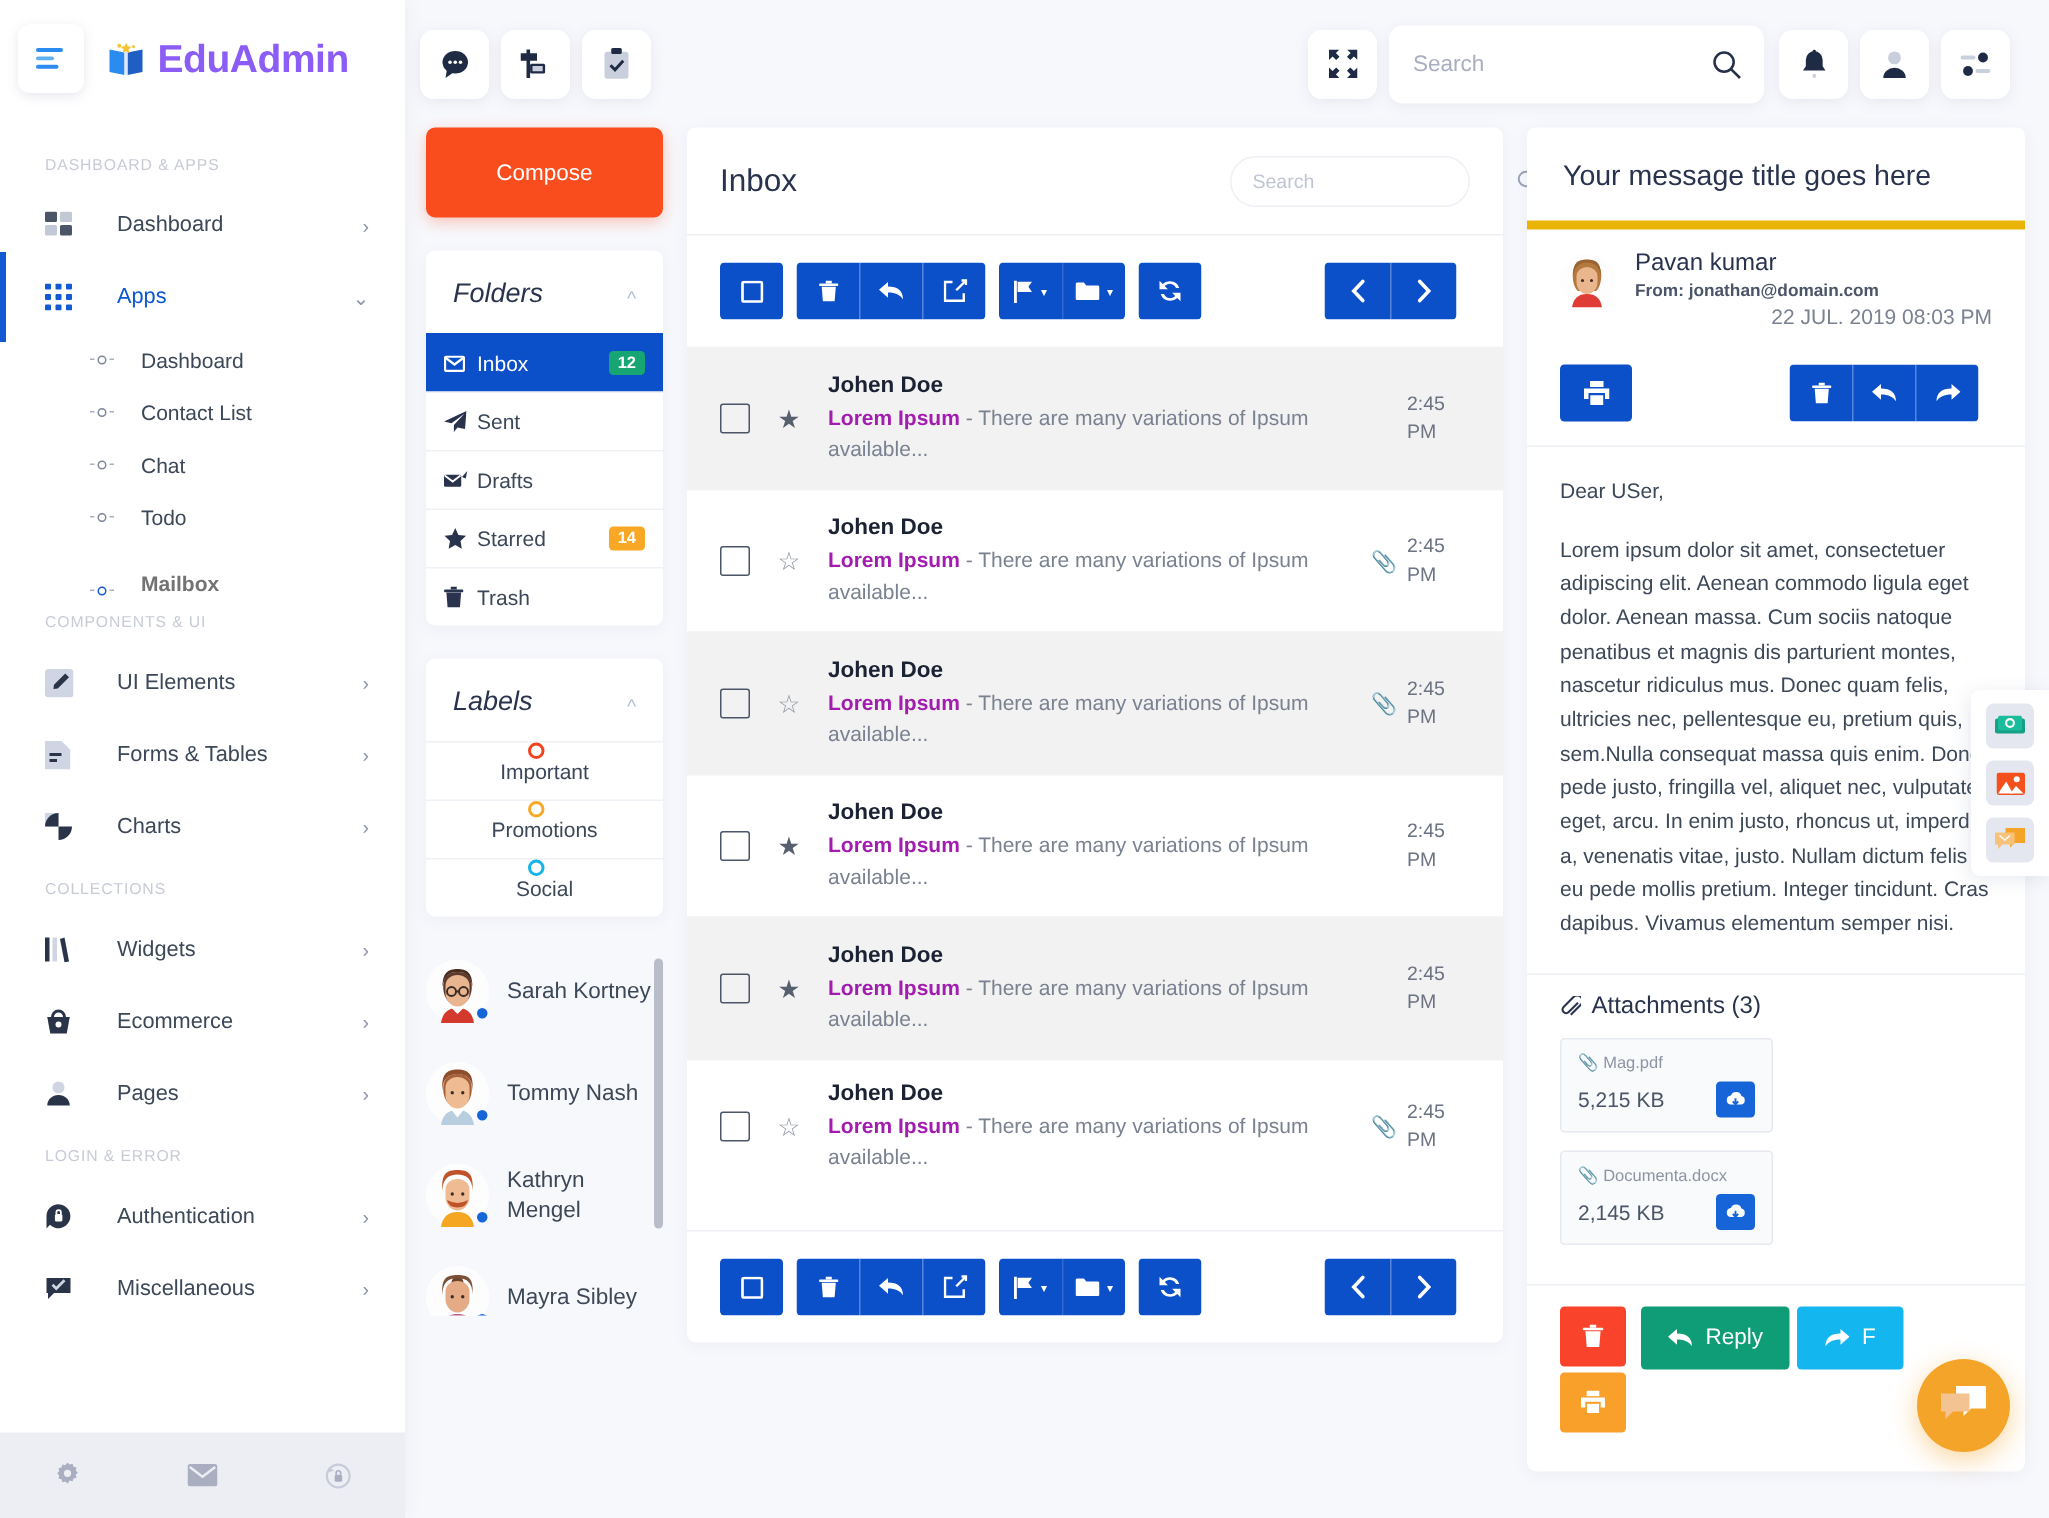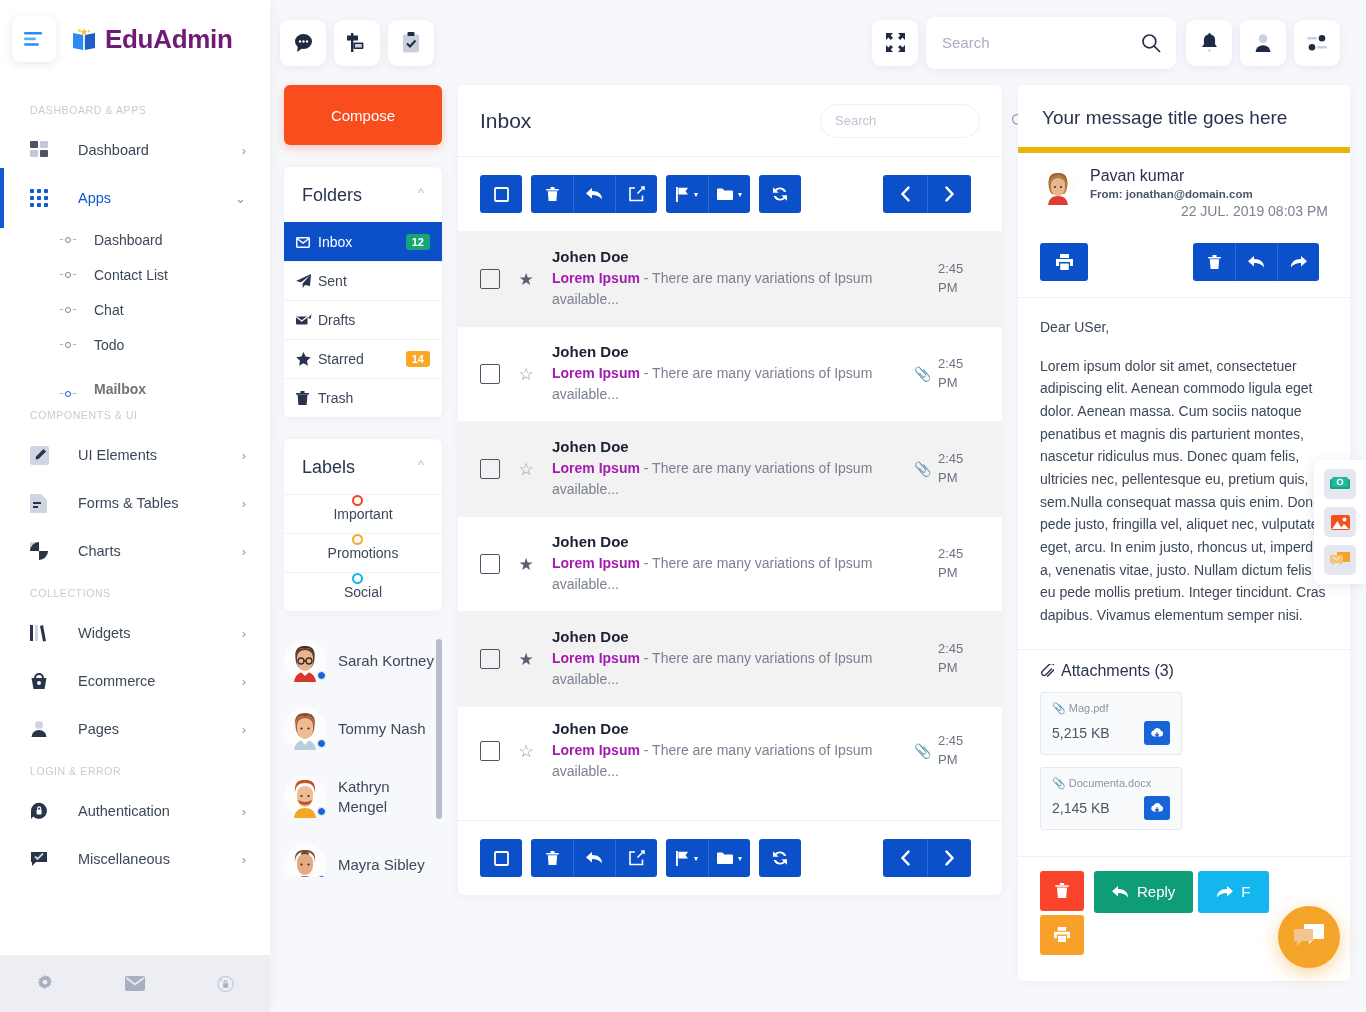--- a/index.html
+++ b/index.html
@@ -23,21 +23,21 @@
     flex-shrink: 0;
   }
   .ham-btn {
     width: 44px; height: 46px; background: #fff; border-radius: 8px;
     box-shadow: 0 2px 8px rgba(120,130,160,.18);
     display: flex; align-items: center; justify-content: center;
     cursor: pointer;
   }
   .brand {
     display: flex; align-items: center; gap: 7px;
-    font-size: 26px; font-weight: bold; color: #701a75; letter-spacing: -.3px;
+    font-size: 26px; font-weight: bold; color: #8b5cf6; letter-spacing: -.3px;
   }
   .brand .logo-ico { width: 28px; height: 28px; position: relative; }
 
   .nav-scroll { flex: 1; overflow: hidden; padding-top: 14px; }
   .nav-section {
     font-size: 10.5px; letter-spacing: .6px; color: #c7cbd6;
     padding: 12px 0 10px 30px; text-transform: uppercase;
   }
   .nav-item {
     display: flex; align-items: center; height: 48px; padding: 0 24px 0 30px;
@@ -102,22 +102,22 @@
   
   .mail-wrap { flex: 1; display: flex; padding: 0 16px 0 14px; gap: 16px; min-height: 0; }
   .mail-left { width: 158px; flex-shrink: 0; }
   .compose-btn {
     width: 100%; height: 60px; background: #f94d1e; color: #fff; border: 0;
     border-radius: 6px; font-size: 15px; font-family: "Liberation Sans", sans-serif;
     cursor: pointer; box-shadow: 0 3px 10px rgba(249,77,30,.3);
   }
   .card { background: #fff; border-radius: 6px; box-shadow: 0 2px 10px rgba(120,130,160,.08); }
   .card-head {
-    display: flex; align-items: flex-start; justify-content: space-between;
-    padding: 18px 18px 16px; font-size: 18px; color: #29334d;
+    display: flex; align-items: flex-end; justify-content: space-between;
+    padding: 18px 18px 16px; font-size: 18px; color: #29334d; font-style: italic;
   }
   .chev-up { color: #b7c0d4; font-size: 13px; cursor: pointer; }
   .fold-item {
     display: flex; align-items: center; height: 39px; padding: 0 12px;
     border-top: 1px solid #eff1f6; font-size: 14px; color: #3c4858; cursor: pointer;
   }
   .fold-item .fi-ico { width: 22px; color: #29334d; display:flex; align-items:center; }
   .fold-item .fi-label { flex: 1; }
   .fold-item.active { background: #0b4fc9; color: #fff; border-top-color: #0b4fc9; }
   .fold-item.active .fi-ico { color: #fff; }

